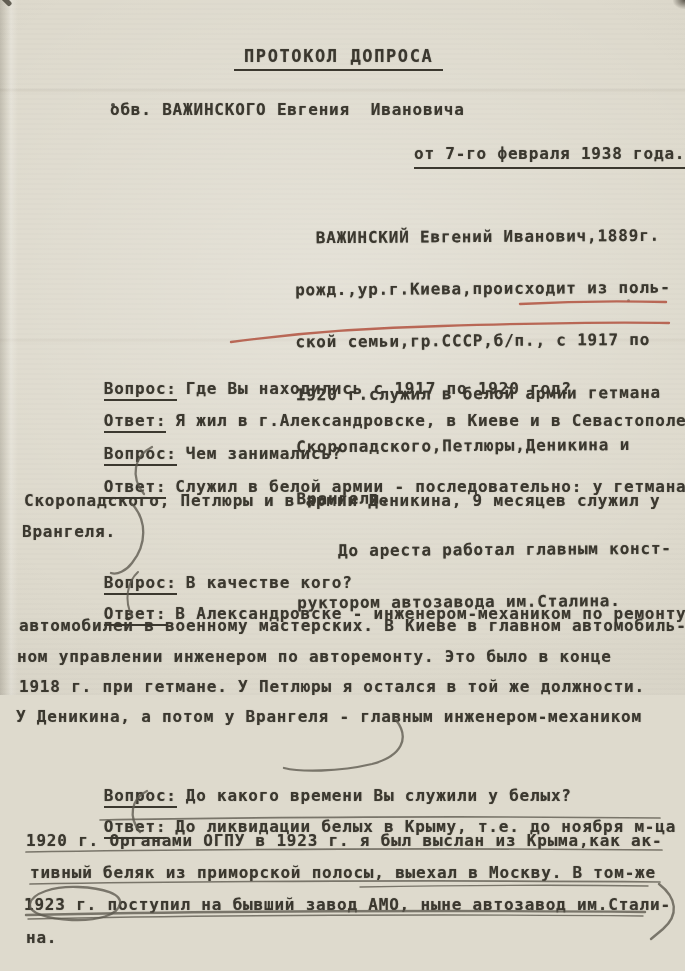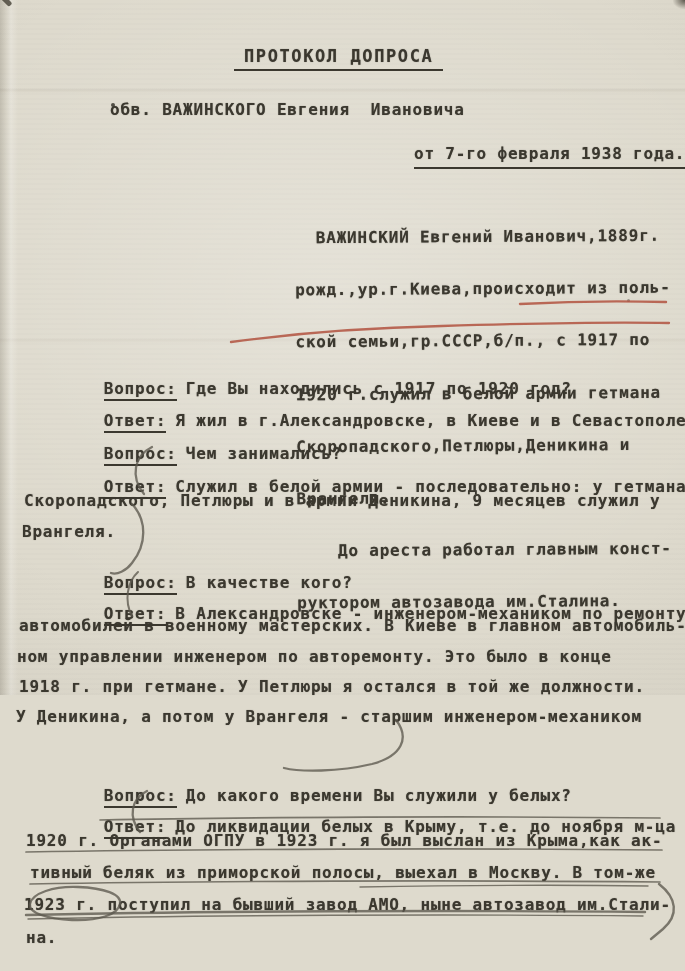--- a/index.html
+++ b/index.html
@@ -89,21 +89,21 @@
   <div class="t line" style="top:556px">
     <span class="lbl">Вопрос:</span><span class="txt">В качестве кого?</span>
   </div>
 
   <div class="t line" style="top:587px">
     <span class="lbl">Ответ:</span><span class="txt">В Александровске - инженером-механиком по ремонту</span>
   </div>
   <div class="t cont" style="top:617px">автомобилей в военному мастерских. В Киеве в главном автомобиль-</div>
   <div class="t cont" style="top:648px;left:17px">ном управлении инженером по авторемонту. Это было в конце</div>
   <div class="t cont" style="top:678px">1918 г. при гетмане. У Петлюры я остался в той же должности.</div>
-  <div class="t cont" style="top:708px;left:16px">У Деникина, а потом у Врангеля - старшим инженером-механиком</div>
+  <div class="t cont" style="top:708px;left:16px">У Деникина, а потом у Врангеля - главным инженером-механиком</div>
 
   <div class="t line" style="top:800px">
     <span class="lbl">Ответ:</span><span class="txt">До ликвидации белых в Крыму, т.е. до ноября м-ца</span>
   </div>
 
   <div class="t line" style="top:769px">
     <span class="lbl">Вопрос:</span><span class="txt">До какого времени Вы служили у белых?</span>
   </div>
   <div class="t cont" style="top:832px;left:26px">1920 г. Органами ОГПУ в 1923 г. я был выслан из Крыма,как ак-</div>
   <div class="t cont" style="top:864px;left:30px">тивный беляк из приморской полосы, выехал в Москву. В том-же</div>

